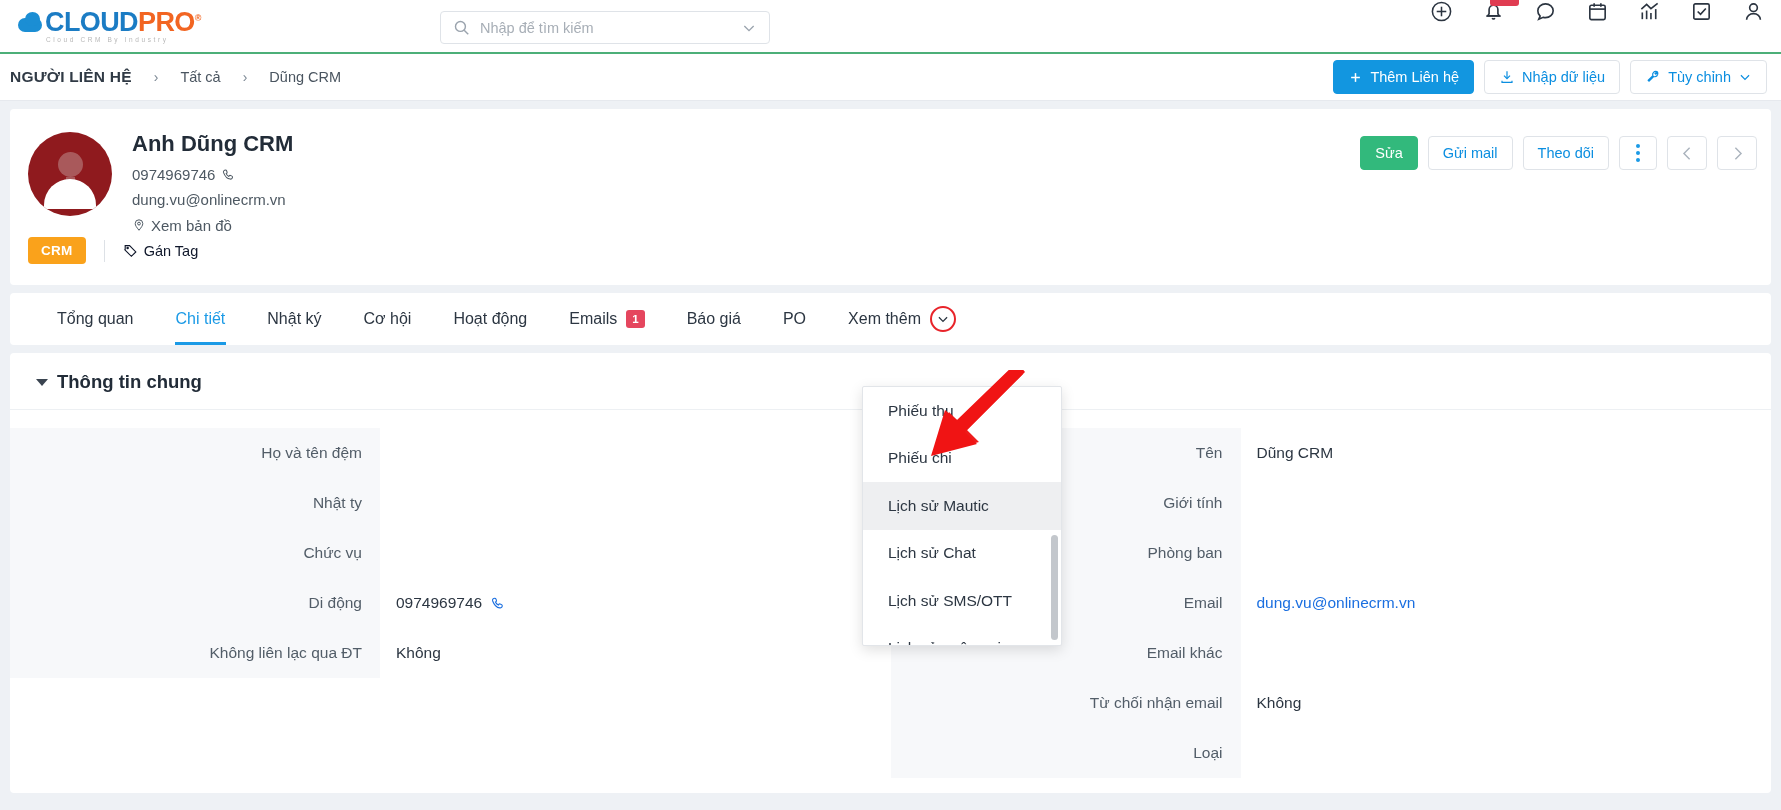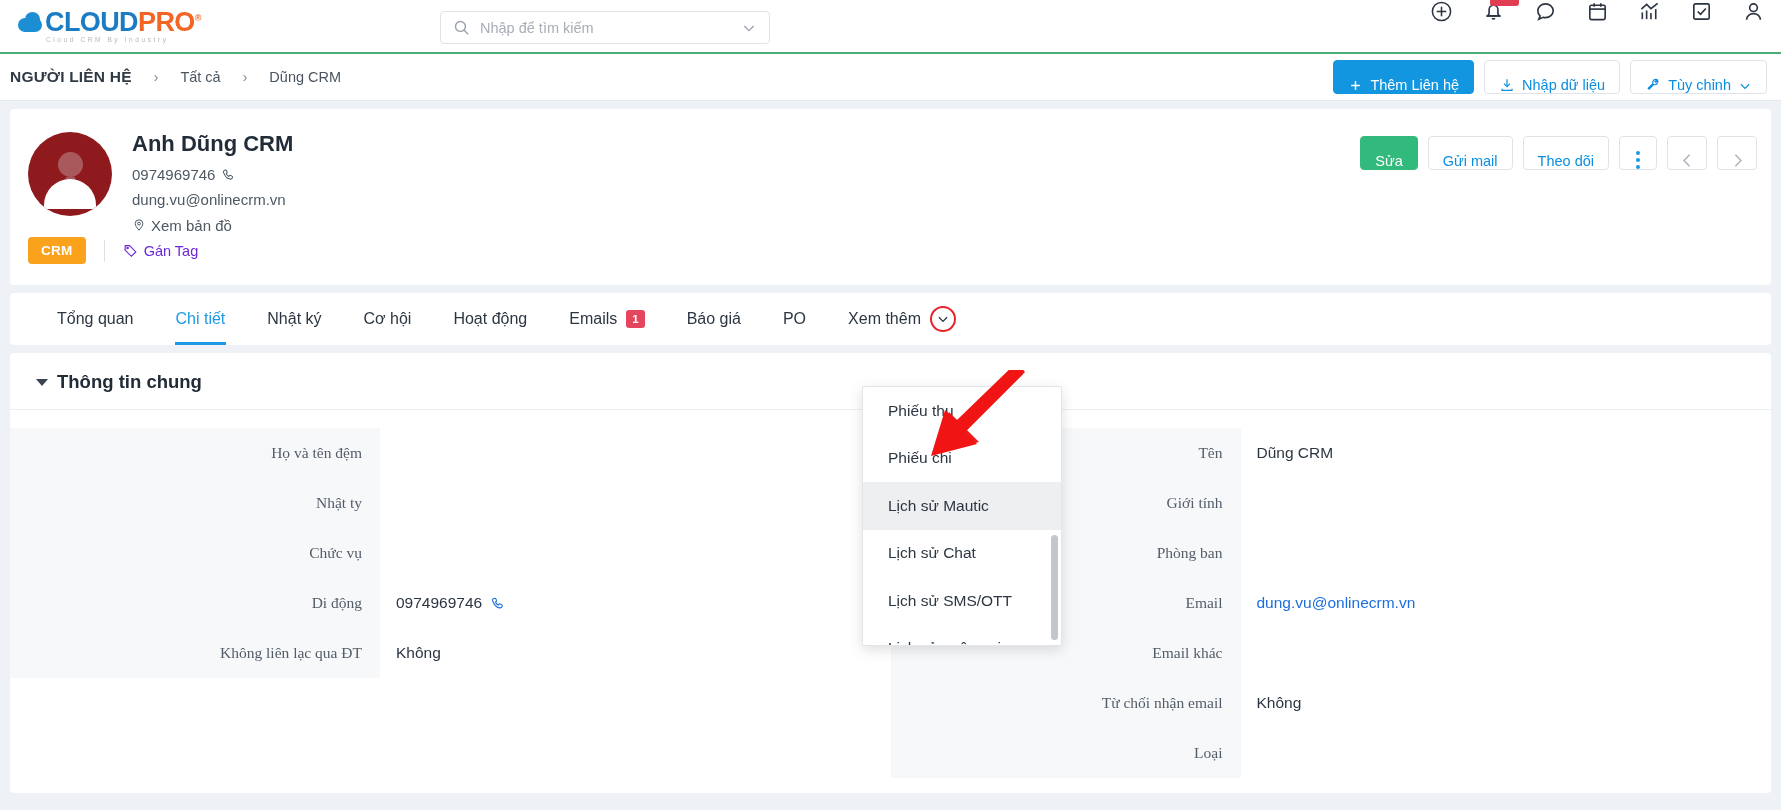--- a/index.html
+++ b/index.html
@@ -79,21 +79,21 @@
   .crumb-title { font-size: 15.5px; font-weight: 700; color: #303a45; letter-spacing: .2px;}
   .crumb-sep { color: #7c8894; font-size: 14px; }
   .crumb-link { font-size: 14.5px; color: #4a5560; }
   .crumb-cur { font-size: 14.5px; color: #4a5560; }
 
   .crumb-actions {
     position: absolute; right: 14px; display: flex; align-items: center; gap: 10px;
   }
   .btn {
     height: 34px; border-radius: 4px; display: inline-flex;
-    align-items: flex-end; gap: 7px; padding: 0 14px;
+    align-items: center; gap: 7px; padding: 0 14px;
     font-size: 14.5px; cursor: pointer; white-space: nowrap;
     border: 1px solid #dfe3e8; background: #fff; color: #0b8ee0;
   }
   .btn-primary { background: #1296e0; border-color: #1296e0; color: #fff; }
 
   
   .card {
     background: #fff; margin: 8px 10px 0 10px; border-radius: 4px;
     position: relative; padding: 20px 18px 16px 18px;
     height: 176px;
@@ -127,21 +127,21 @@
 
   .tag-row {
     display: flex; align-items: center; gap: 0px;
     position: absolute; left: 18px; top: 128px;
   }
   .tag-crm {
     background: #faa21b; color: #fff; font-size: 13.5px; font-weight: 600;
     padding: 6px 13px; border-radius: 4px; letter-spacing: .3px;
   }
   .tag-div { width: 1px; height: 22px; background: #dde1e6; margin: 0 18px; }
-  .tag-assign { color: #6d28d9; font-size: 14.5px; display: flex; align-items: center; gap: 6px; cursor: pointer;}
+  .tag-assign { color: #0f172a; font-size: 14.5px; display: flex; align-items: center; gap: 6px; cursor: pointer;}
 
   .card-actions {
     position: absolute; right: 14px; top: 27px;
     display: flex; align-items: center; gap: 10px;
   }
   .btn-green { background: #32b97c; border-color: #32b97c; color: #fff; }
   .btn-sq { width: 38px; padding: 0; justify-content: center; }
   .btn-nav { width: 40px; padding: 0; justify-content: center; color: #aab3bd; }
   .dots { display: flex; flex-direction: column; gap: 3px; align-items: center; }
   .dots i { width: 4px; height: 4px; border-radius: 50%; background: #1b9ae6; display: block;}
@@ -184,21 +184,21 @@
   .panel-title { font-size: 18.5px; font-weight: 700; color: #222c38; }
   .caret-dn { width: 0; height: 0; border-left: 6px solid transparent;
     border-right: 6px solid transparent; border-top: 7px solid #3a4450; }
 
   .grid { display: flex; padding: 18px 0 0 0; }
   .col { width: 50%; }
   .frow { display: flex; align-items: center; height: 50px; }
   .flabel {
     width: 370px; text-align: right; padding-right: 18px;
     font-size: 15.5px; color: #525d68; background: #f7f8fa;
-    height: 50px; display: flex; align-items: center; justify-content: flex-end; font-family: Liberation Serif, serif;
+    height: 50px; display: flex; align-items: center; justify-content: flex-end;
   }
   .fvalue {
     flex: 1; padding-left: 16px; font-size: 15.5px; color: #2c3642;
     display: flex; align-items: center; gap: 9px;
   }
   .fvalue.link { color: #1b6fe0; }
   .col.right .flabel { width: 350px; }
 
   
   .dropdown {

